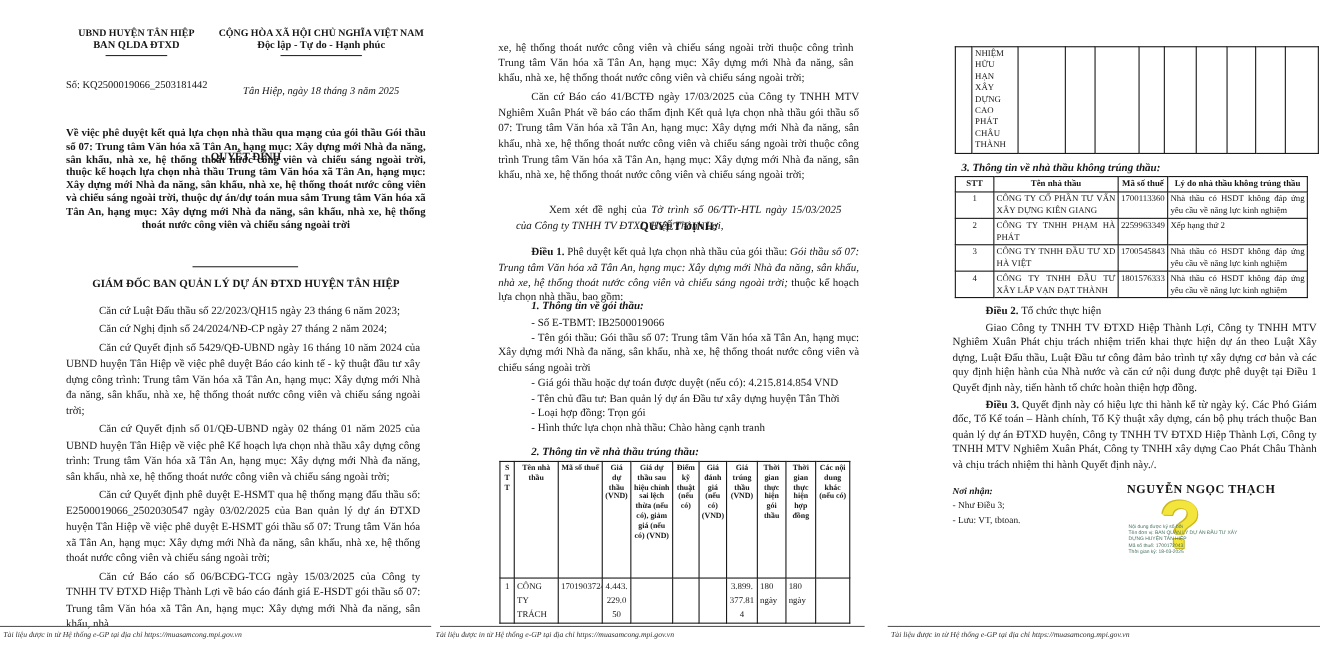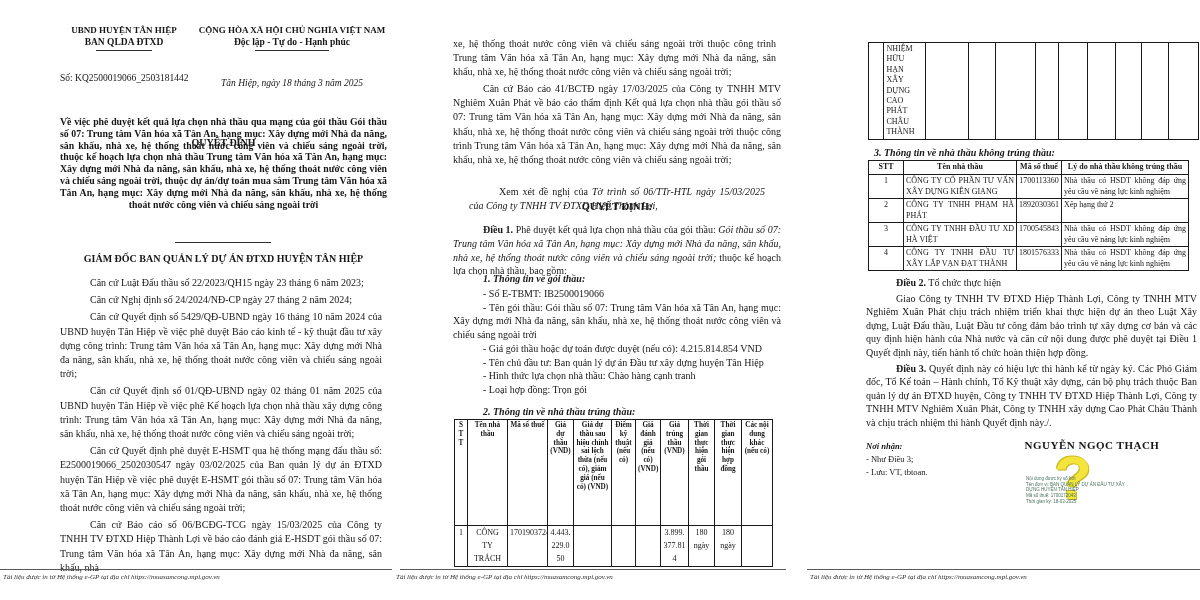--- a/index.html
+++ b/index.html
@@ -23,21 +23,21 @@
   .flow p{margin:0 5px 3px 0;}
   .para{font-size:10px;line-height:14.2px;text-align:justify;text-indent:30px;}
   .para.noindent{text-indent:0;}
   .subtitle{font-size:9.8px;line-height:11.8px;font-weight:bold;text-align:justify;text-align-last:center;}
   .items p{font-size:10px;line-height:13.7px;text-align:justify;text-indent:30px;margin:0;}
   .sechead{font-size:10px;font-weight:bold;font-style:italic;margin-left:30px;}
   table{border-collapse:collapse;table-layout:fixed;background:#fff;}
   td,th{border:1px solid #1a1a1a;vertical-align:top;overflow:hidden;padding:1px 2px;}
   .wtbl th{font-size:7.2px;line-height:8.8px;font-weight:bold;text-align:center;}
   .wtbl td{font-size:8px;line-height:12.8px;text-align:center;}
-  .wtbl td.nm{text-align:center;}
+  .wtbl td.nm{text-align:left;}
   .wtbl td.num{word-break:break-all;}
   .ctbl td{font-size:8px;line-height:10.4px;text-align:left;}
   .ltbl th{font-size:8px;line-height:10.5px;font-weight:bold;text-align:center;vertical-align:middle;}
   .ltbl td{font-size:8px;line-height:10.5px;}
   .ltbl td.ctr2{text-align:center;}
   .ltbl td.just{text-align:justify;}
   .d23 p{margin:0 0 2px 0;font-size:10px;line-height:13.6px;text-align:justify;text-indent:30px;}
   .noinhan{font-size:8.5px;line-height:13px;}
   .pfoot-line{position:absolute;top:569px;border-top:1px solid #5a5a5a;}
   .pfoot{position:absolute;top:573px;left:3px;font-size:7px;font-style:italic;white-space:nowrap;color:#2b2b2b;}
@@ -99,23 +99,23 @@
   </div>
   <div class="abs b ctr" style="top:201px;left:60px;width:328px;font-size:10.5px;">QUYẾT ĐỊNH:</div>
   <div class="abs" style="top:223px;left:60px;width:328px;">
     <p class="para" style="margin:0;line-height:13.8px;"><b>Điều 1.</b><span> Phê duyệt kết quả lựa chọn nhà thầu của gói thầu: </span><i>Gói thầu số 07: Trung tâm Văn hóa xã Tân An, hạng mục: Xây dựng mới Nhà đa năng, sân khấu, nhà xe, hệ thống thoát nước công viên và chiếu sáng ngoài trời;</i><span> thuộc kế hoạch lựa chọn nhà thầu, bao gồm:</span></p>
   </div>
   <div class="abs sechead" style="top:273px;left:60px;width:298px;">1. Thông tin về gói thầu:</div>
   <div class="abs items" style="top:287px;left:60px;width:328px;">
     <p>- Số E-TBMT: IB2500019066</p>
     <p>- Tên gói thầu: Gói thầu số 07: Trung tâm Văn hóa xã Tân An, hạng mục: Xây dựng mới Nhà đa năng, sân khấu, nhà xe, hệ thống thoát nước công viên và chiếu sáng ngoài trời</p>
     <p>- Giá gói thầu hoặc dự toán được duyệt (nếu có): 4.215.814.854 VND</p>
-    <p>- Tên chủ đầu tư: Ban quản lý dự án Đầu tư xây dựng huyện Tân Hiệp</p>
+    <p>- Tên chủ đầu tư: Ban quản lý dự án Đầu tư xây dựng huyện Tân Thời</p>
+    <p>- Loại hợp đồng: Trọn gói</p>
     <p>- Hình thức lựa chọn nhà thầu: Chào hàng cạnh tranh</p>
-    <p>- Loại hợp đồng: Trọn gói</p>
   </div>
   <div class="abs sechead" style="top:406px;left:60px;width:298px;">2. Thông tin về nhà thầu trúng thầu:</div>
 
   <table class="wtbl abs" style="top:419px;left:61px;width:318px;">
     <colgroup>
       <col style="width:13px">
         <col style="width:40px">
         <col style="width:40px">
         <col style="width:26px">
       <col style="width:38px">
@@ -210,21 +210,21 @@
     </tr>
     <tr style="height:24px;">
       <td class="ctr2">1</td>
       <td class="just">CÔNG TY CỔ PHẦN TƯ VẤN XÂY DỰNG KIÊN GIANG</td>
       <td class="ctr2">1700113360</td>
       <td class="just">Nhà thầu có HSDT không đáp ứng yêu cầu về năng lực kinh nghiệm</td>
     </tr>
     <tr style="height:24px;">
       <td class="ctr2">2</td>
       <td class="just">CÔNG TY TNHH PHẠM HÀ PHÁT</td>
-      <td class="ctr2">1892030361</td>
+      <td class="ctr2">2259963349</td>
       <td class="just">Xếp hạng thứ 2</td>
     </tr>
     <tr style="height:24px;">
       <td class="ctr2">3</td>
       <td class="just">CÔNG TY TNHH ĐẦU TƯ XD HÀ VIỆT</td>
       <td class="ctr2">1700545843</td>
       <td class="just">Nhà thầu có HSDT không đáp ứng yêu cầu về năng lực kinh nghiệm</td>
     </tr>
     <tr style="height:24px;">
       <td class="ctr2">4</td>

